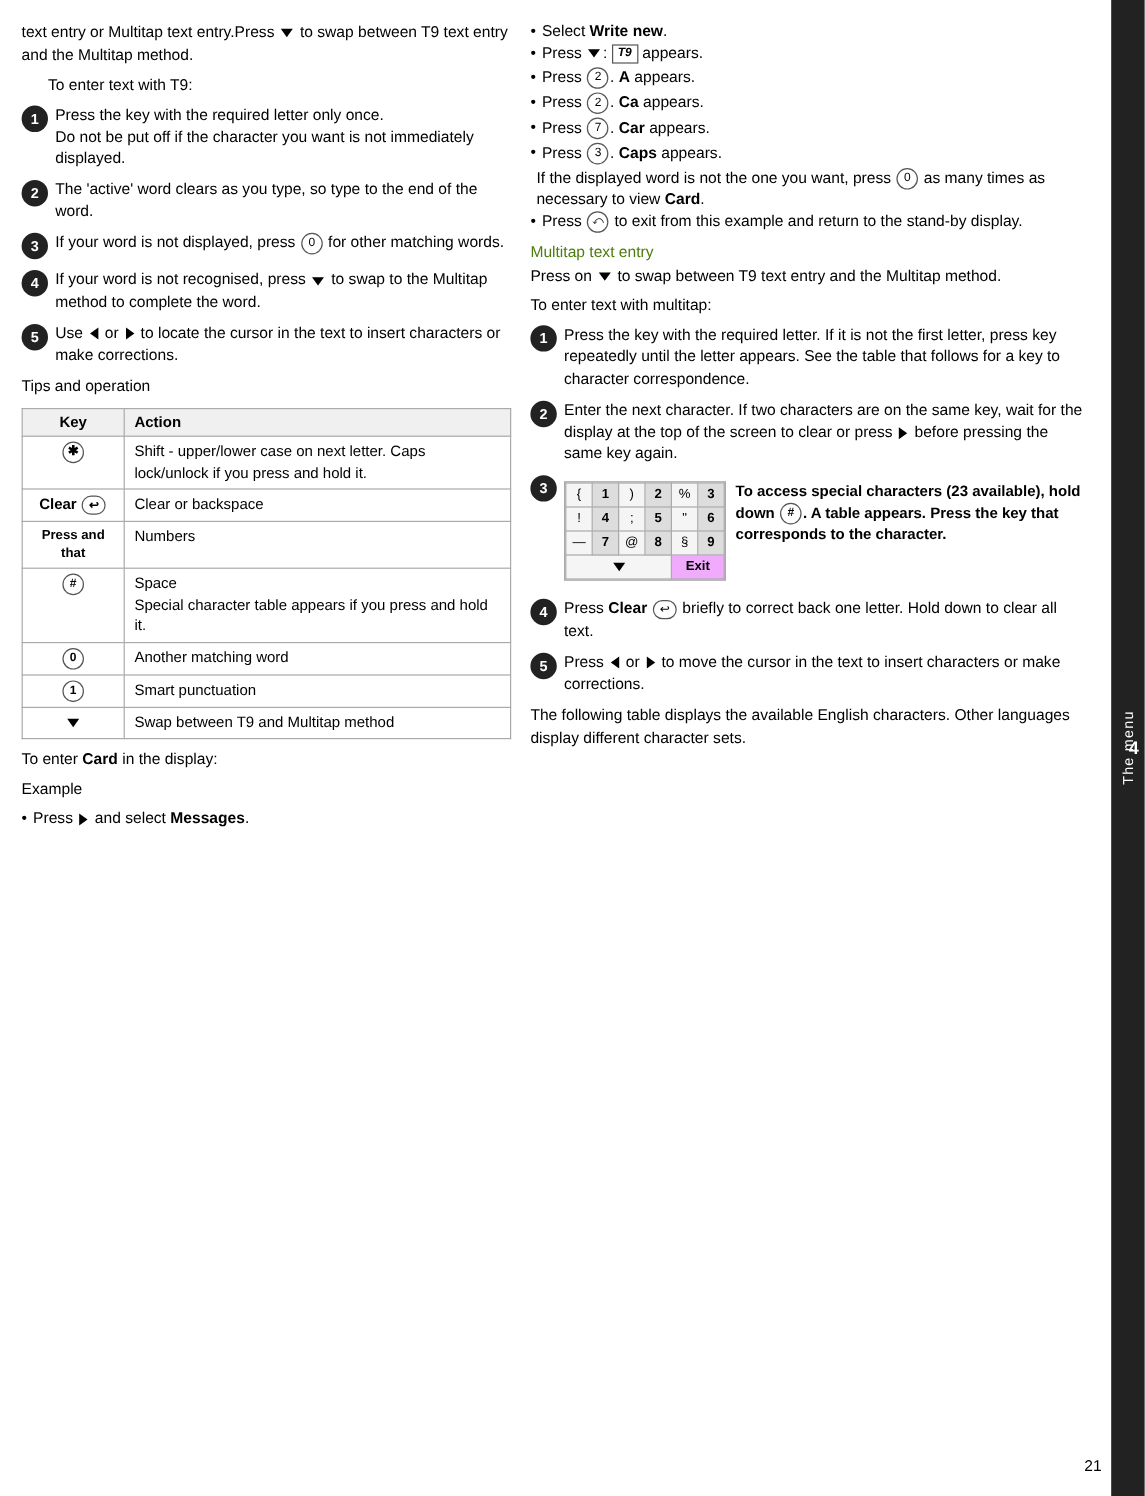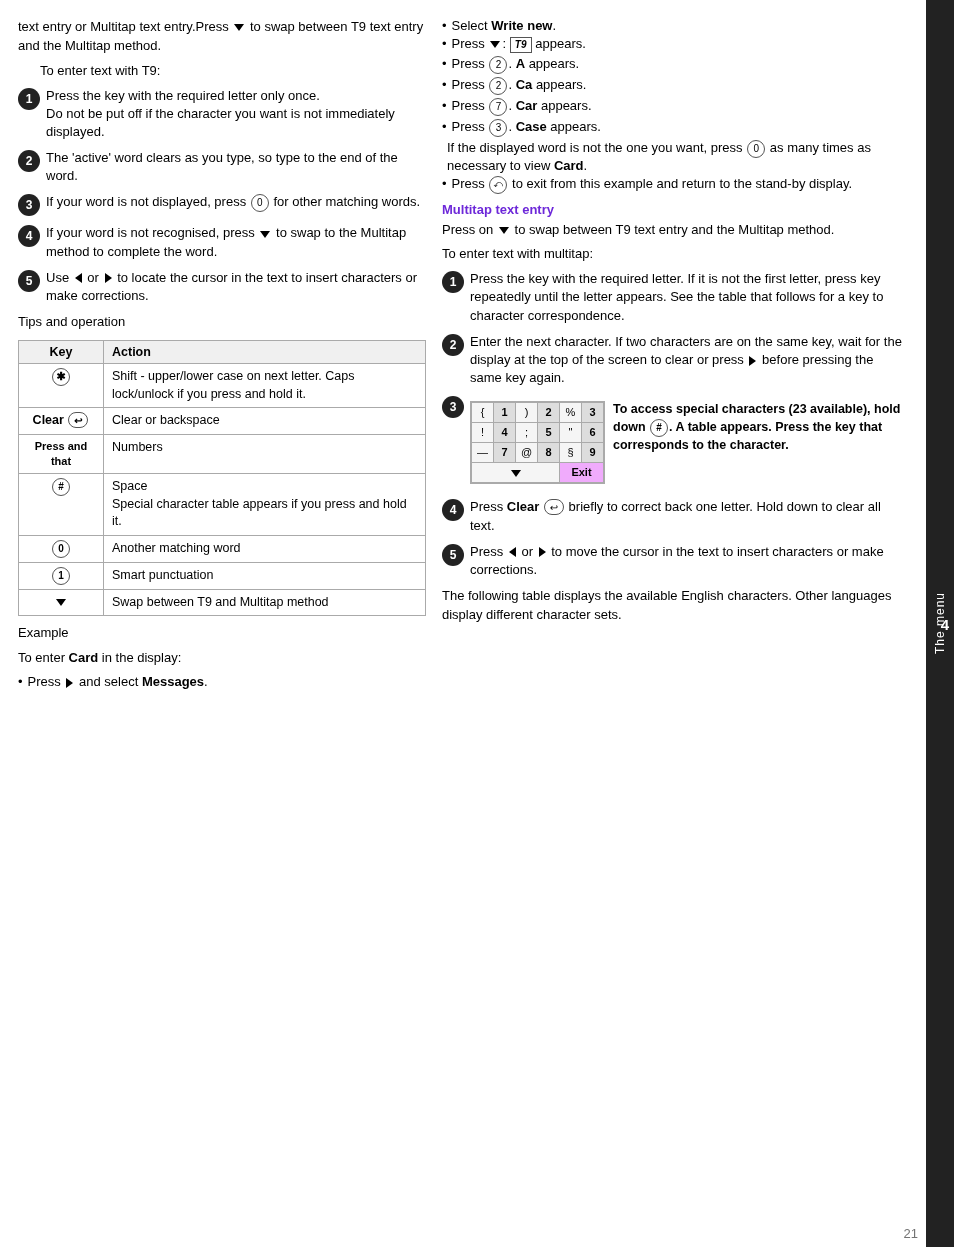--- a/index.html
+++ b/index.html
@@ -33,23 +33,23 @@
     .side-tab-text {
       color: #fff;
       font-size: 12px;
       writing-mode: vertical-rl;
       transform: rotate(180deg);
       letter-spacing: 1px;
     }
     .side-number {
       position: absolute;
       right: 36px;
-      bottom: 6px;
+      bottom: 18px;
       font-size: 13px;
-      color: #737373;
+      color: #000000;
     }
     .tab-number {
       position: absolute;
       right: 5px;
       top: 50%;
       transform: translateY(-50%);
       color: #fff;
       font-size: 15px;
       font-weight: bold;
       writing-mode: horizontal-tb;
@@ -67,22 +67,22 @@
     }
     .right-col {
       width: 480px;
       padding-left: 4px;
     }
     p { margin-bottom: 6px; line-height: 1.45; }
     .indent { margin-left: 22px; }
     .bold { font-weight: bold; }
     .section-title {
       font-size: 13px;
-      color: #6d28d9;
-      font-weight: bold;
+      color: #4d7c0f;
+      font-weight: normal;
       margin-bottom: 4px;
       margin-top: 8px;
     }
     .numbered-step {
       display: flex;
       margin-bottom: 8px;
       align-items: flex-start;
     }
     .step-circle {
       width: 22px;
@@ -308,22 +308,22 @@
           </tr>
           <tr>
             <td class="key-col">
               <span class="arrow-down"></span>
             </td>
             <td>Swap between T9 and Multitap method</td>
           </tr>
         </tbody>
       </table>
 
+      <p>To enter <span class="bold">Card</span> in the display:</p>
       <p>Example</p>
-      <p>To enter <span class="bold">Card</span> in the display:</p>
       <div class="bullet-item">
         <span class="bullet">•</span>
         <span>Press <span class="arrow-right"></span> and select <span class="bold">Messages</span>.</span>
       </div>
     </div>
 
     <div class="right-col">
 
       <div class="bullet-item">
         <span class="bullet">•</span>
@@ -340,21 +340,21 @@
       <div class="bullet-item">
         <span class="bullet">•</span>
         <span>Press <span class="circle-icon">2</span>. <span class="bold">Ca</span> appears.</span>
       </div>
       <div class="bullet-item">
         <span class="bullet">•</span>
         <span>Press <span class="circle-icon">7</span>. <span class="bold">Car</span> appears.</span>
       </div>
       <div class="bullet-item">
         <span class="bullet">•</span>
-        <span>Press <span class="circle-icon">3</span>. <span class="bold">Case</span> appears.</span>
+        <span>Press <span class="circle-icon">3</span>. <span class="bold">Caps</span> appears.</span>
       </div>
       <div class="bullet-item">
         <span class="bullet"></span>
         <span>If the displayed word is not the one you want, press <span class="circle-icon">0</span> as many times as necessary to view <span class="bold">Card</span>.</span>
       </div>
       <div class="bullet-item">
         <span class="bullet">•</span>
         <span>Press <span class="circle-icon" style="font-size:9px;">⤺</span> to exit from this example and return to the stand-by display.</span>
       </div>
 

